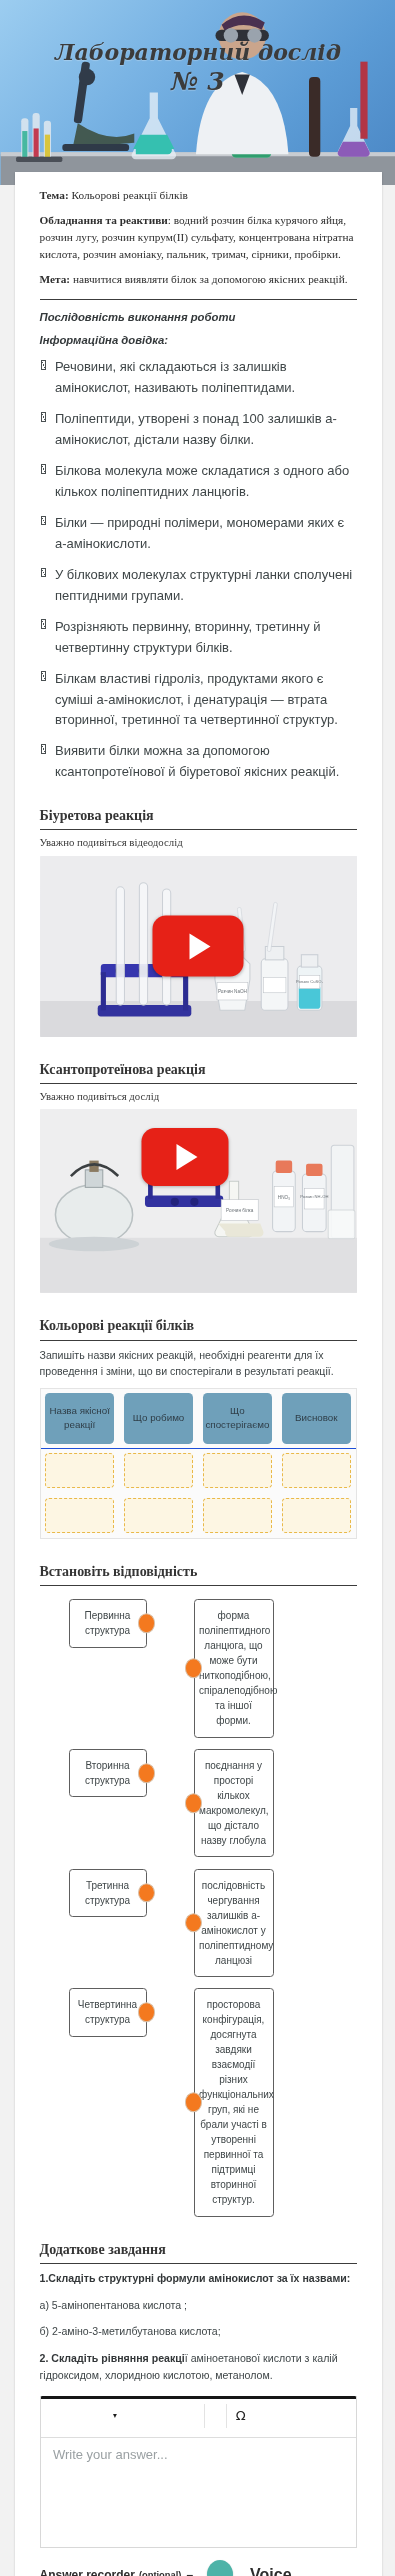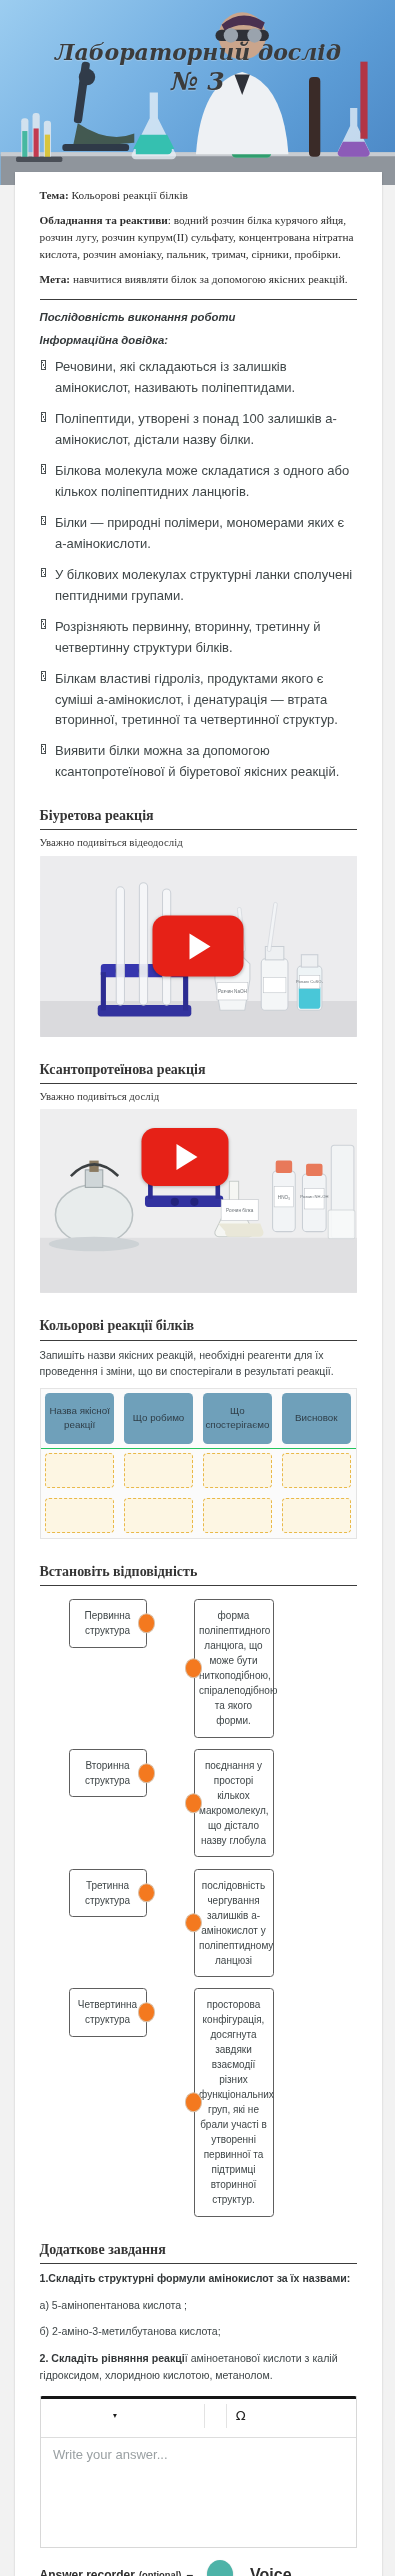--- a/index.html
+++ b/index.html
@@ -83,21 +83,21 @@
   .v2 .play-btn{left:46%;top:26%;transform:translate(-50%,-50%);width:87px;height:58px;}
   .play-tri{
     width:0;height:0;margin-left:4.1px;
     border-top:13.4px solid transparent;border-bottom:13.4px solid transparent;
     border-left:21.6px solid #ffffff;
   }
 
   
   .lab-table{
     display:grid;grid-template-columns:repeat(4,1fr);
-    gap:0.5px;background:#22c55e;border:0.5px solid #e4e4e4;margin:3.1px 0 2.1px;
+    gap:0.5px;background:#1d4ed8;border:0.5px solid #e4e4e4;margin:3.1px 0 2.1px;
   }
   .lab-cell{background:#fbfbfb;padding:4.6px;}
   .th-box{
     background:#6fa0ba;border-radius:4.6px;color:#2f3e48;
     font-size:9.8px;line-height:1.5;text-align:center;
     display:flex;align-items:center;justify-content:center;
     min-height:42px;padding:4.1px 2.1px;
   }
   .dash-box{
     border:1px dashed #e9b949;border-radius:4.1px;background:#fdf6e3;
@@ -414,21 +414,21 @@
     <h2 class="sec-heading">Встановіть відповідність</h2>
     <hr class="sec-rule">
 
     <div style="padding-top:7.2px;">
       <div class="match-row">
         <div class="match-box match-left">
           <span>Первинна структура</span>
           <span class="dot dot-r"></span>
         </div>
         <div class="match-box match-right">
-          <span>форма поліпептидного ланцюга, що може бути ниткоподібною, спіралеподібною та якого форми.</span>
+          <span>форма поліпептидного ланцюга, що може бути ниткоподібною, спіралеподібною та іншої форми.</span>
           <span class="dot dot-l"></span>
         </div>
       </div>
 
       <div class="match-row">
         <div class="match-box match-left">
           <span>Вторинна структура</span>
           <span class="dot dot-r"></span>
         </div>
         <div class="match-box match-right">

